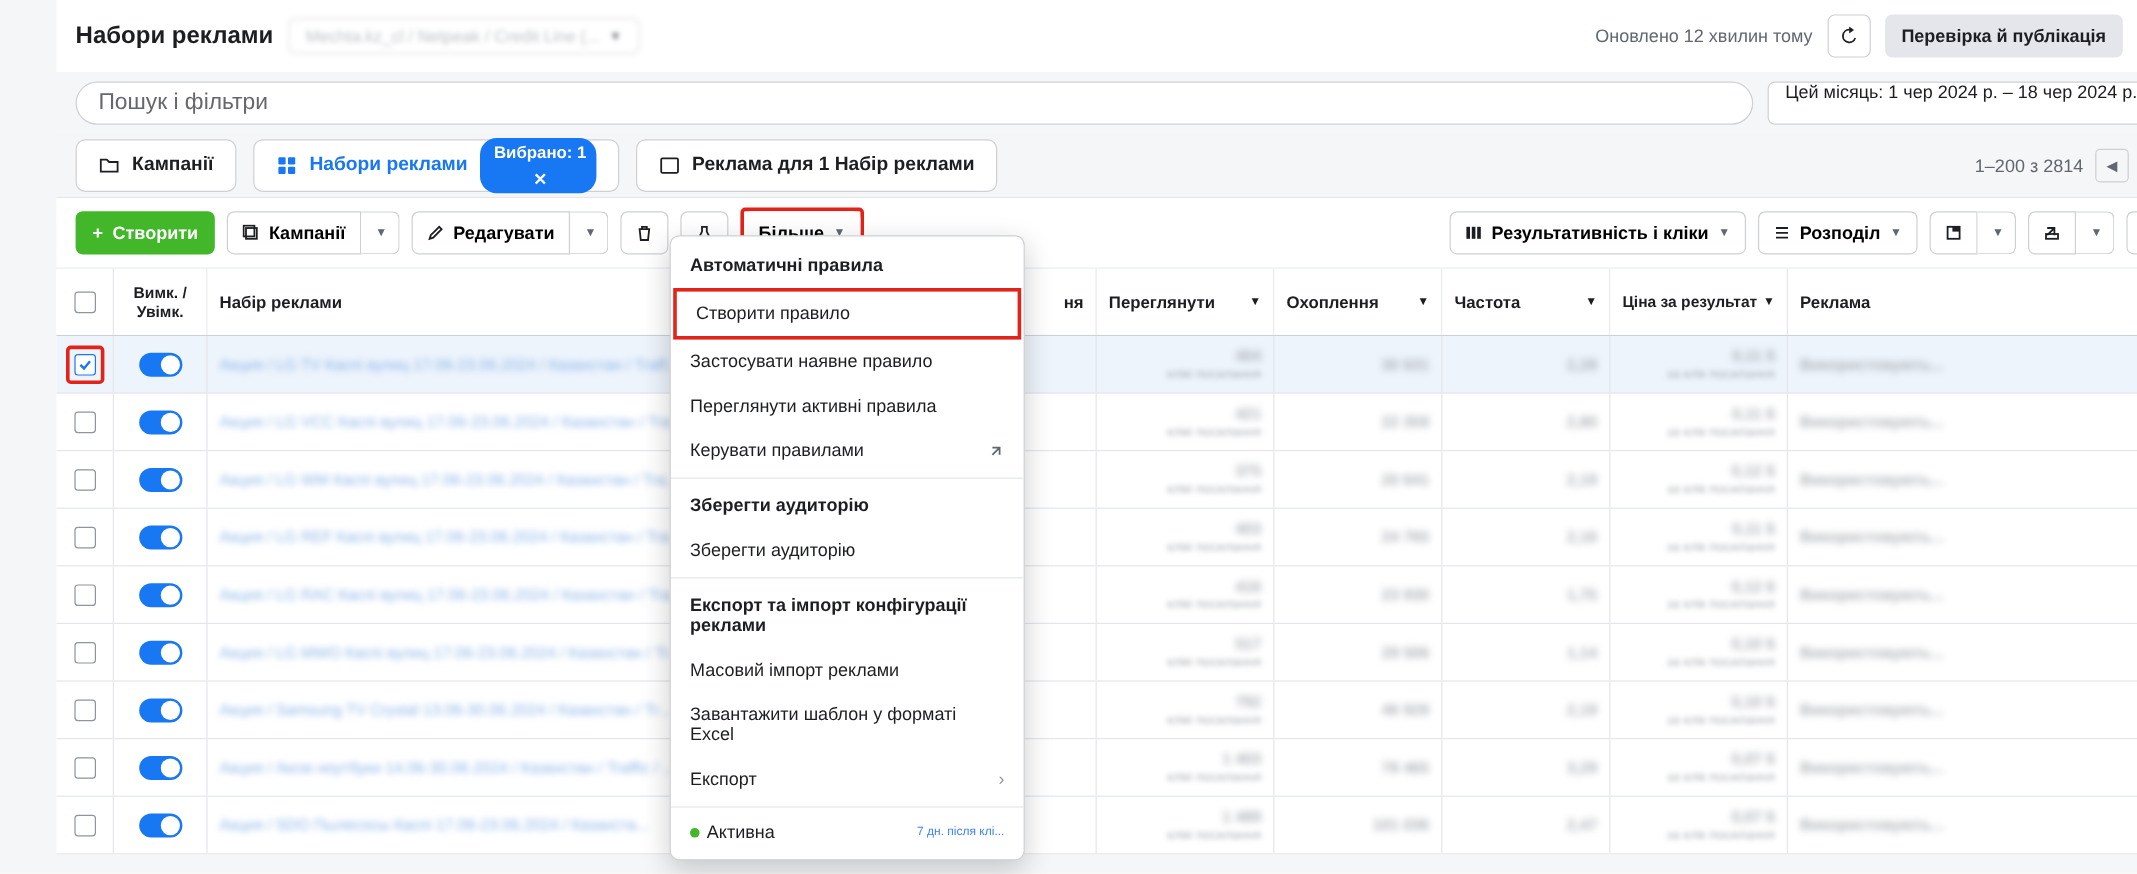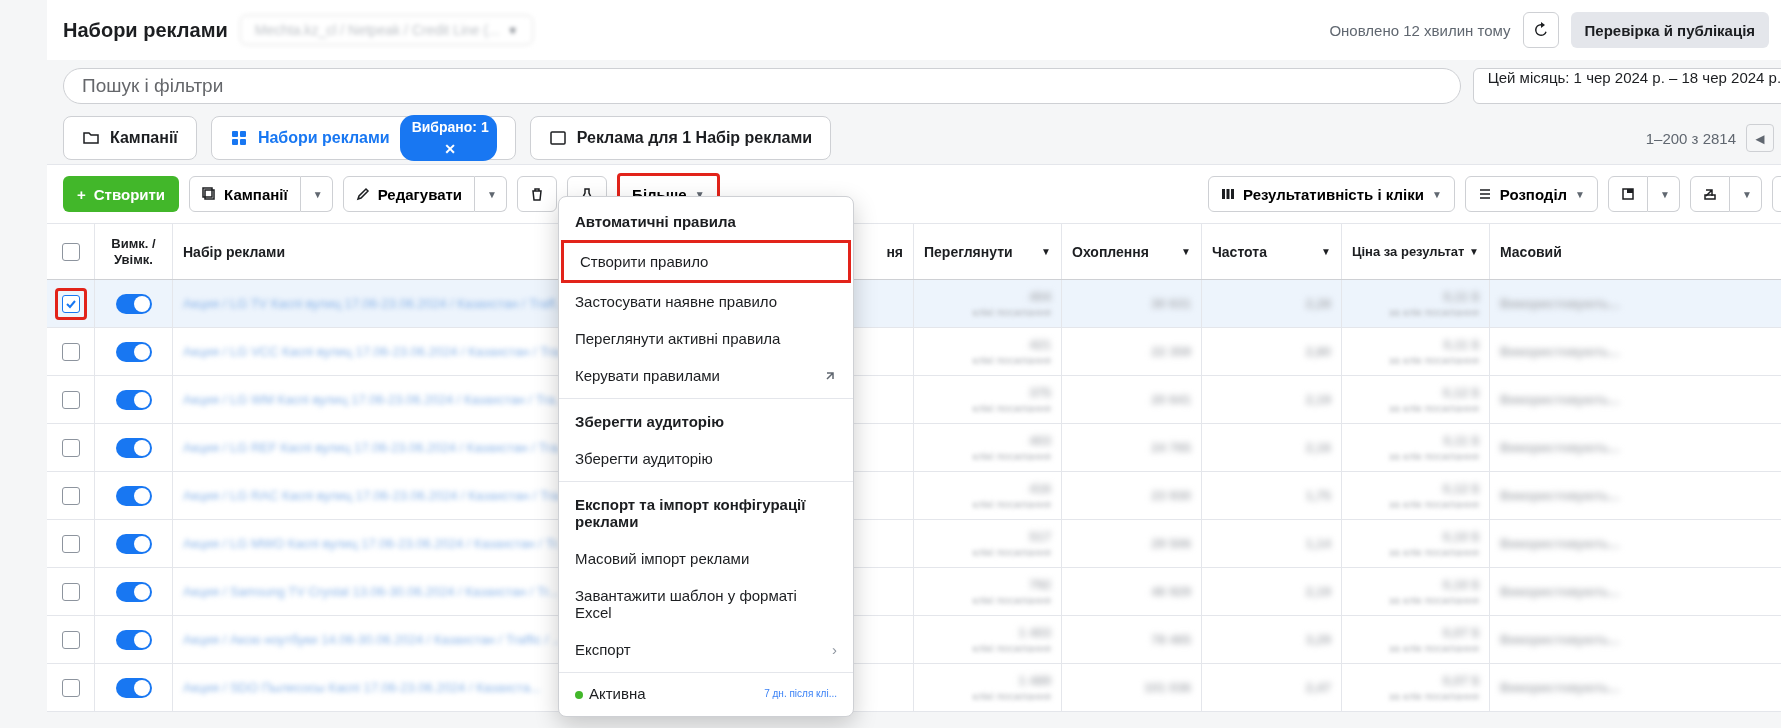--- a/index.html
+++ b/index.html
@@ -259,21 +259,21 @@
         </div>
       <div class="th col-freq">
           <span>Частота</span>
           <span class="sort-caret">▼</span>
         </div>
       <div class="th col-cost">
           <span style="font-size:13px;line-height:1.2">Ціна за результат</span>
           <span class="sort-caret">▼</span>
         </div>
       <div class="th col-budget">
-          <span>Масовий</span>
+          <span>Реклама</span>
         </div>
     </div>
     <div id="table-body">
         <div class="table-row selected">
           <div class="td col-check">
             <div class="red-box" style="padding:4px"><span class="checkbox checked">
                 <svg width="12" height="12" viewBox="0 0 12 12">
                   <path d="M2 6l3 3 5-6" fill="none" stroke="#1877f2" stroke-width="2"></path>
                 </svg>
               </span></div>

